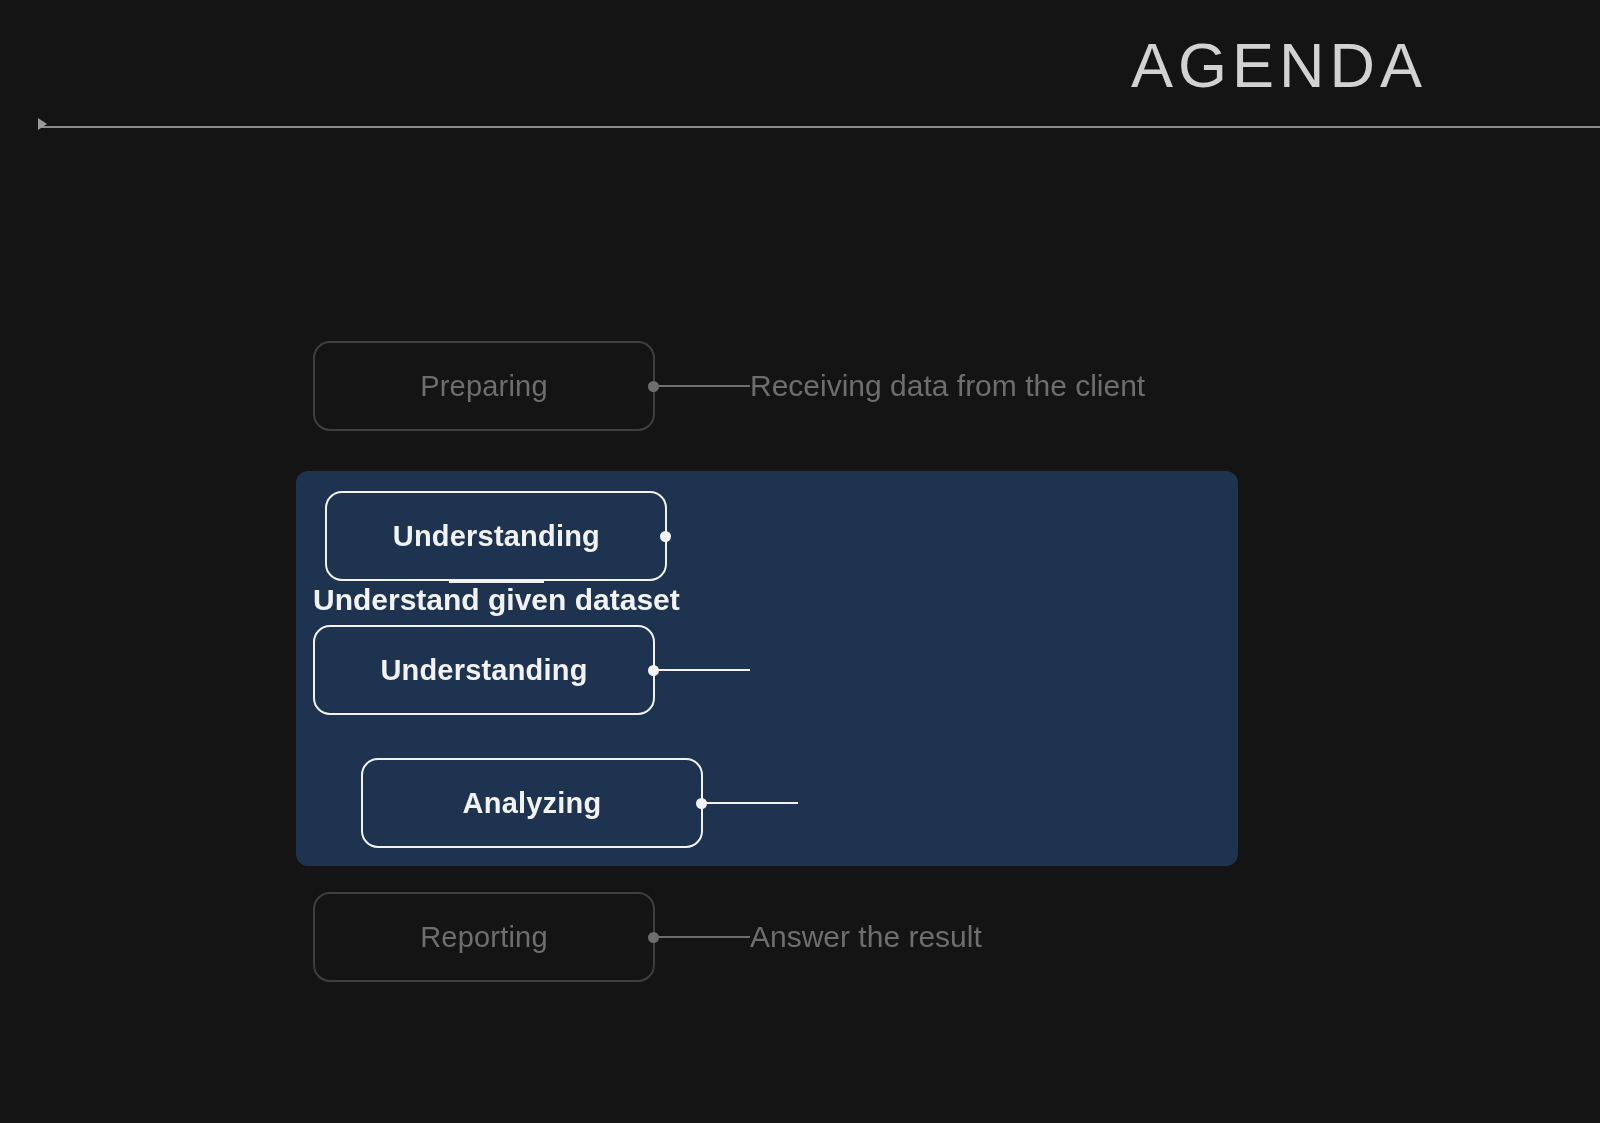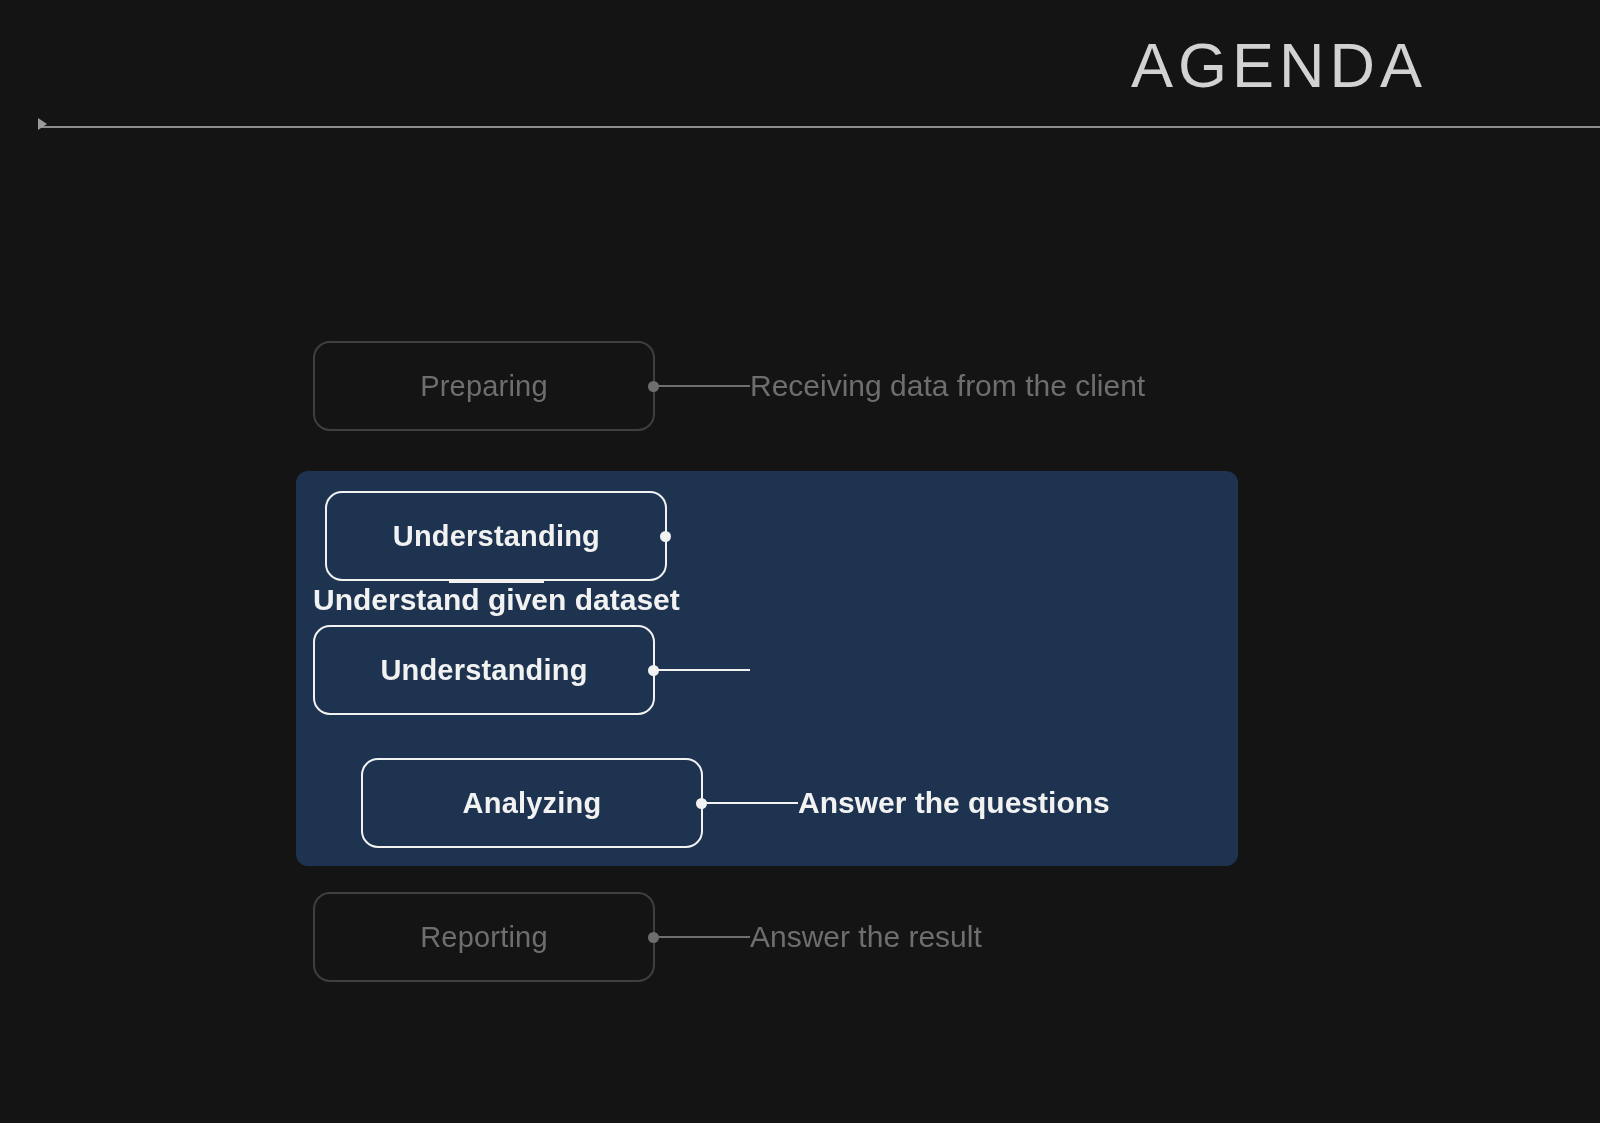--- a/index.html
+++ b/index.html
@@ -195,21 +195,20 @@
     </div>
     <div class="connector-line"></div>
   </div>
 
   <div class="agenda-row" id="row-analyzing">
     <div class="stage-pill">
       <span class="stage-label">Analyzing</span>
       <span class="connector-dot"></span>
     </div>
     <div class="connector-line"></div>
-    <div class="stage-description">Answer the questions</div>
   </div>
 
   <div class="agenda-row dim" id="row-reporting">
     <div class="stage-pill">
       <span class="stage-label">Reporting</span>
       <span class="connector-dot"></span>
     </div>
     <div class="connector-line"></div>
     <div class="stage-description">Answer the result</div>
   </div>

